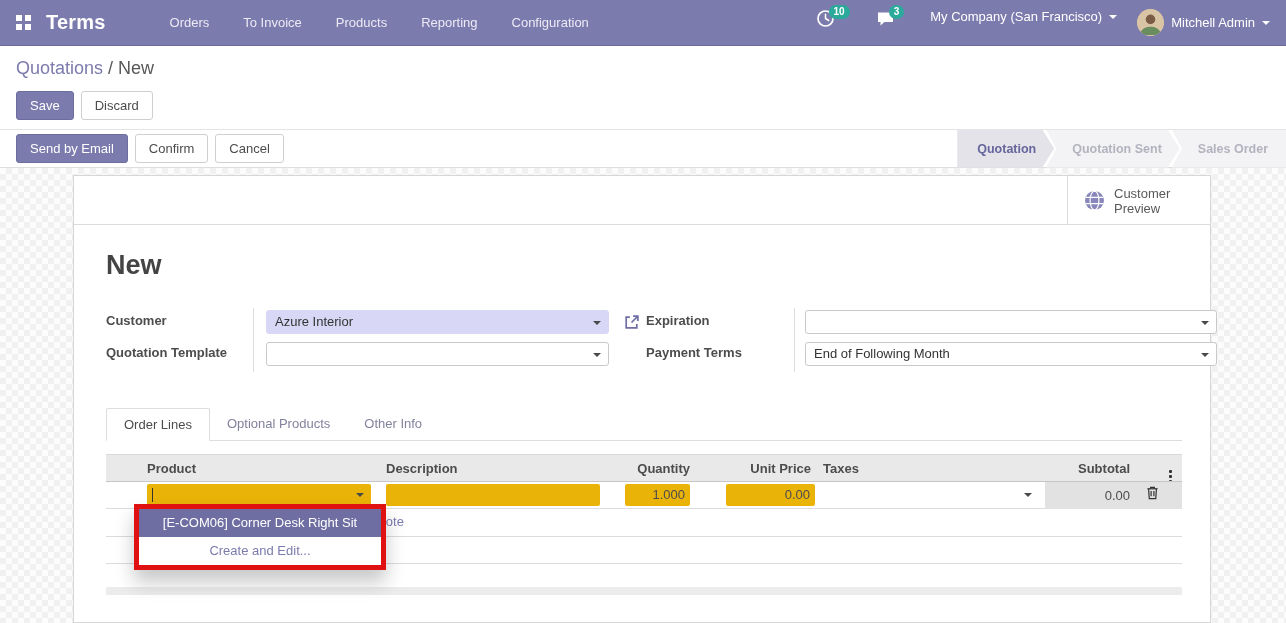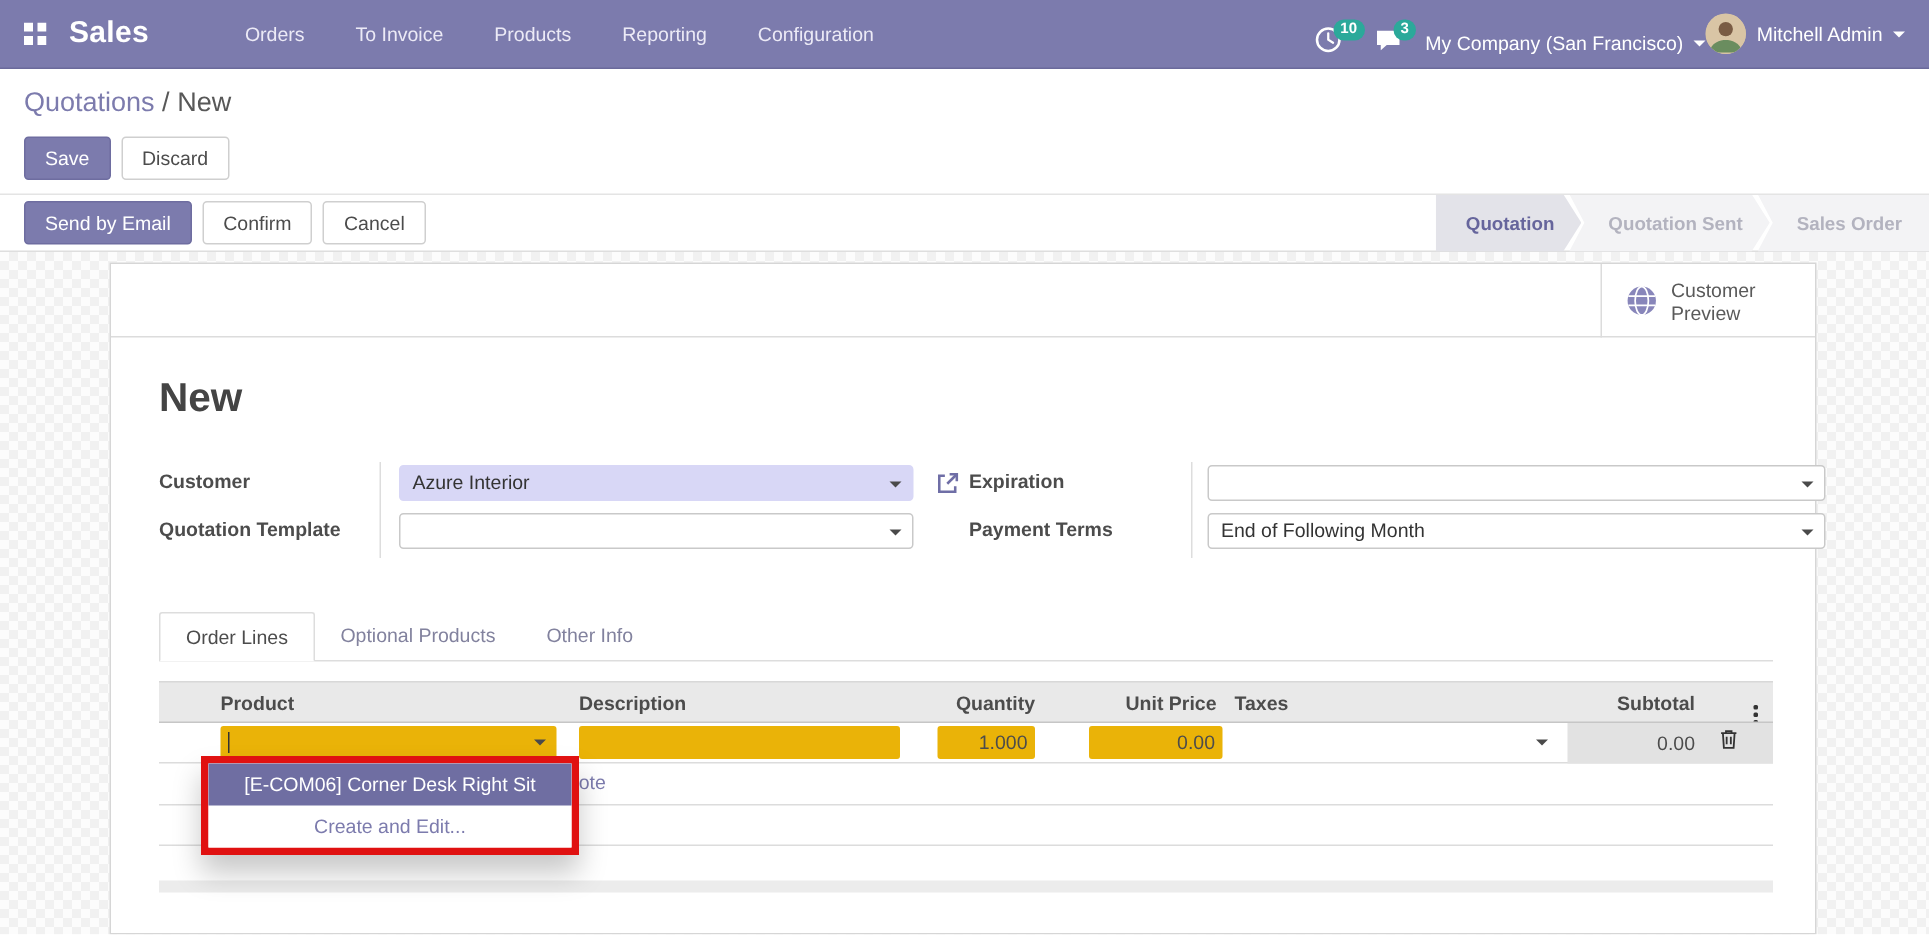--- a/index.html
+++ b/index.html
@@ -6,21 +6,21 @@
   html,body { font-family:"Liberation Sans", sans-serif; font-size:13px; color:#4c4c4c; }
   .screen { position:relative; width:1286px; height:623px; overflow:hidden; background:#fff; }
 
   
   .navbar { position:absolute; left:0; top:0; width:100%; height:46px; background:#7c7bad;
             display:flex; align-items:center; border-bottom:1px solid #6b6a9b; }
   .apps-btn { width:46px; height:46px; display:flex; align-items:center; justify-content:center; cursor:pointer; }
   .brand { color:#fff; font-size:20px; font-weight:600; margin-right:64px; letter-spacing:.2px; }
   .nav-menu { display:flex; gap:34px;text-align:center; }
   .nav-item { color:#eceaf6; font-size:13px; cursor:pointer; }
-  .systray { margin-left:auto; display:flex; align-items:flex-end; padding-right:16px; }
+  .systray { margin-left:auto; display:flex; align-items:flex-start; gap:20px; padding-right:16px; }
   .tray-icon { position:relative; display:flex; align-items:center; cursor:pointer; }
   .badge { position:relative; top:-7px; left:-6px; background:#2ba99a; color:#fff; font-size:10px;
            line-height:14px; padding:0 5px; border-radius:8px; font-weight:bold; }
   .company, .username { color:#fff; font-size:13px; display:flex; align-items:center; gap:7px; cursor:pointer; }
   .caret-w { width:0; height:0; border-left:4px solid transparent; border-right:4px solid transparent; border-top:4px solid #fff; }
   .avatar { width:27px; height:27px; border-radius:50%; overflow:hidden; background:#d7c3a3; flex:0 0 auto; }
 
   
   .control-panel { position:absolute; left:0; top:46px; width:100%; height:84px; background:#fff;
                    border-bottom:1px solid #e4e4e4; padding:12px 16px 0; }
@@ -124,21 +124,21 @@
 
   <header class="navbar">
     <div class="apps-btn">
       <svg width="15" height="15" viewBox="0 0 15 15">
           <rect x="0" y="0" width="6" height="6" fill="#fff"></rect>
           <rect x="9" y="0" width="6" height="6" fill="#fff"></rect>
           <rect x="0" y="9" width="6" height="6" fill="#fff"></rect>
           <rect x="9" y="9" width="6" height="6" fill="#fff"></rect>
         </svg>
     </div>
-    <span class="brand">Sales</span>
+    <span class="brand">Terms</span>
     <nav class="nav-menu">
       <span class="nav-item">Orders</span>
       <span class="nav-item">To Invoice</span>
       <span class="nav-item">Products</span>
       <span class="nav-item">Reporting</span>
       <span class="nav-item">Configuration</span>
     </nav>
     <div class="systray">
       <span class="tray-icon">
         <svg width="19" height="19" viewBox="0 0 19 19">

